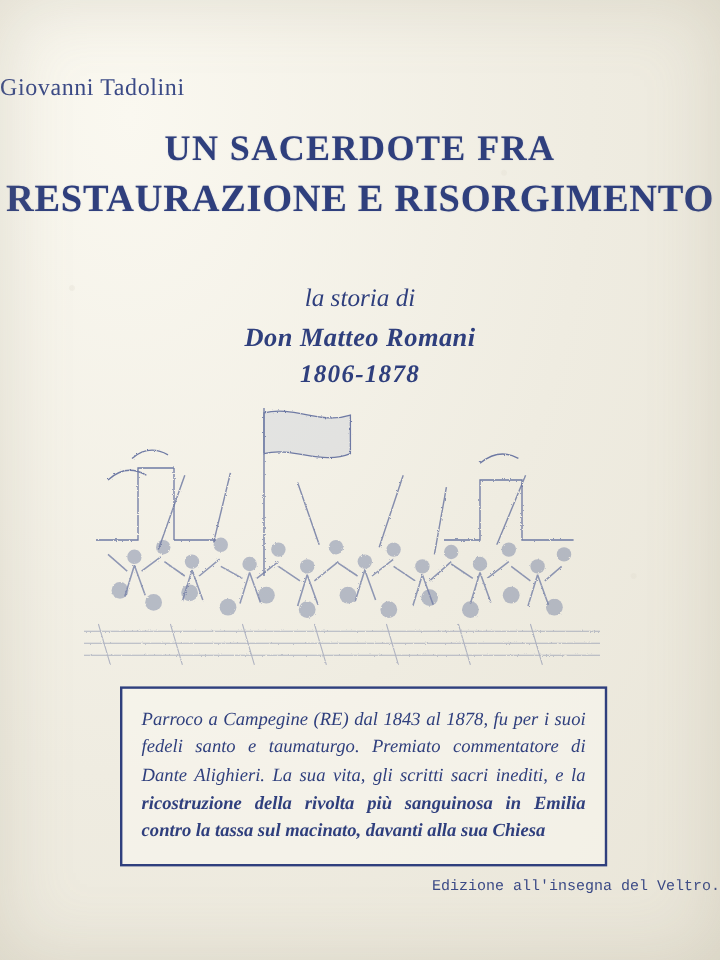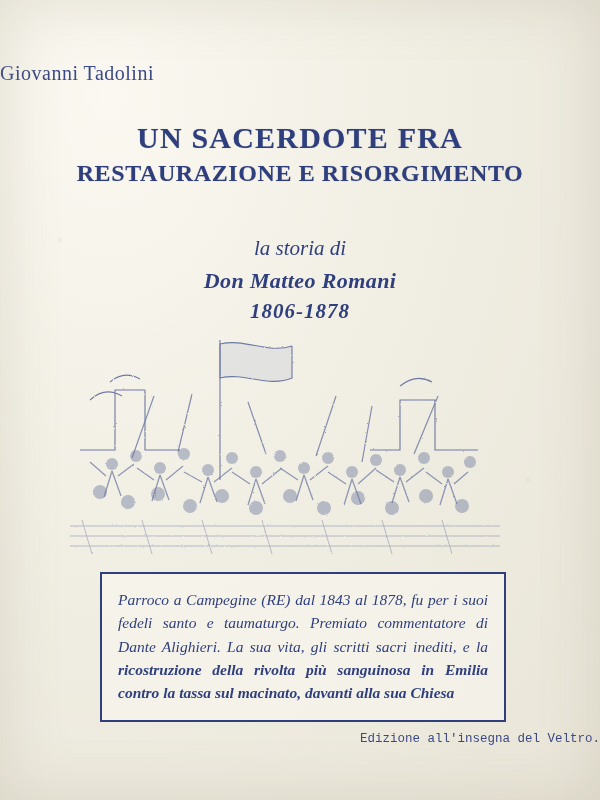--- a/index.html
+++ b/index.html
@@ -48,36 +48,36 @@
     width: 100%;
     text-align: left;
     font-size: 20px;
     letter-spacing: 0.5px;
     color: #3b4a86;
     font-family: "Liberation Serif", serif;
   }
 
   .title-block {
     position: absolute;
-    top: 118px;
+    top: 104px;
     left: 0;
     width: 100%;
     text-align: center;
     color: #2f3f7d;
   }
   .title-line {
     font-size: 30px;
     font-weight: bold;
     letter-spacing: 1.2px;
     line-height: 1.33;
     font-family: "Liberation Serif", serif;
     text-shadow: 0 0 1px rgba(47,63,125,0.35);
   }
   .title-line.second {
-    font-size: 24px;
+    font-size: 32px;
     letter-spacing: 0.6px;
   }
 
   .subtitle-block {
     position: absolute;
     top: 236px;
     left: 0;
     width: 100%;
     text-align: center;
     color: #2f3f7d;

